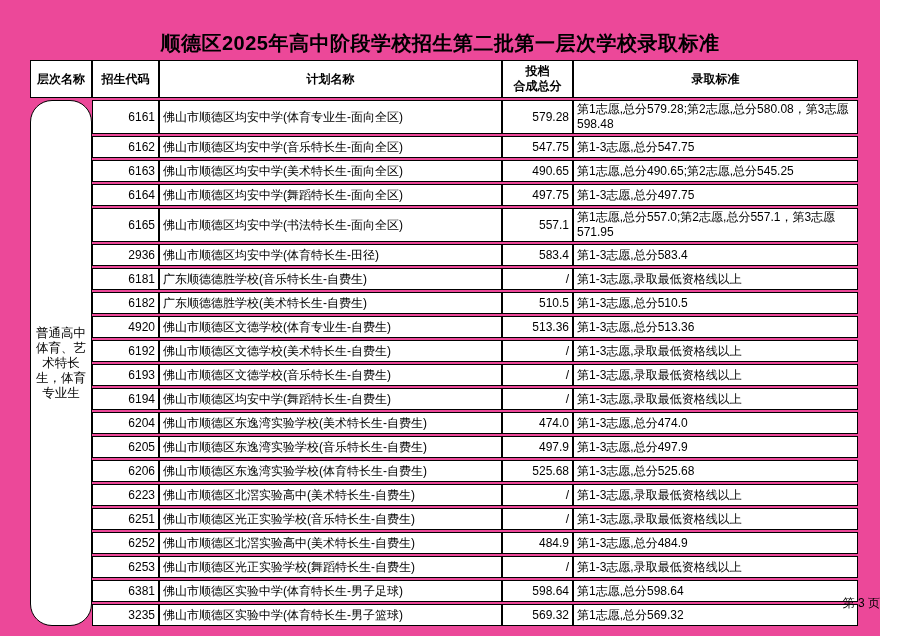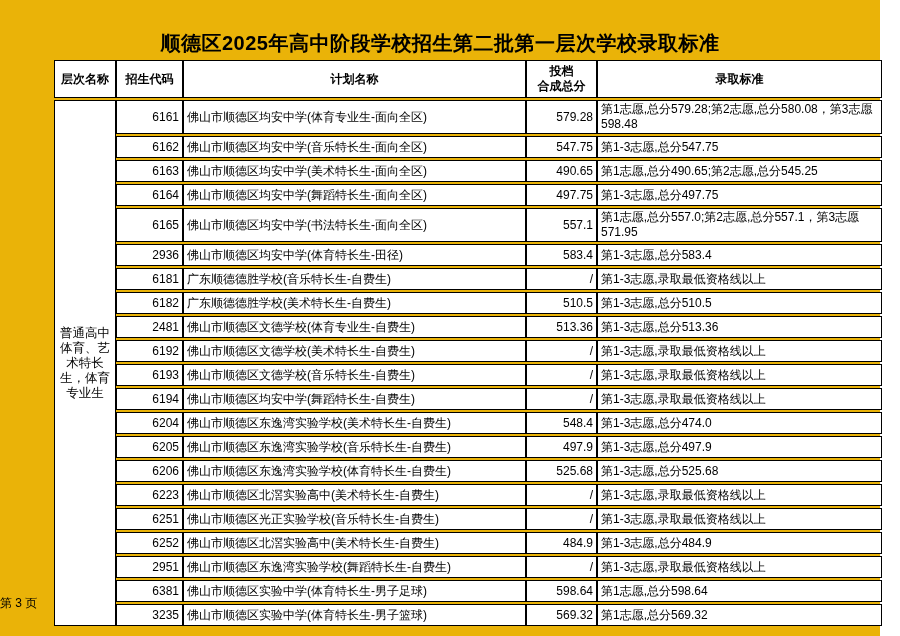--- a/index.html
+++ b/index.html
@@ -9,36 +9,36 @@
     width: 900px;
     height: 636px;
     font-family: "Liberation Sans", sans-serif;
     color: #000000;
     overflow: hidden;
   }
   .page {
     position: relative;
     width: 880px;
     height: 636px;
-    background: #eab308;
+    background: #ec4899;
   }
   .doc-title {
     position: absolute;
     top: 30px;
     left: 0;
     width: 100%;
     text-align: center;
     font-size: 20px;
     font-weight: bold;
     letter-spacing: 0.5px;
   }
   table.std-table {
     position: absolute;
     top: 58px;
-    left: 54px;
+    left: 30px;
     width: 828px;
     border-collapse: separate;
     border-spacing: 0 2px;
     table-layout: fixed;
     font-size: 12px;
   }
   table.std-table th,
   table.std-table td {
     border: 1px solid #000000;
     padding: 1px 3px;
@@ -54,31 +54,32 @@
   }
   table.std-table td {
     height: 18px;
     vertical-align: middle;
   }
   td.cell-category {
     text-align: center;
     vertical-align: middle;
     padding: 0 2px;
     font-size: 12.5px;
+    border-radius: 22px;
   }
   td.cell-code { text-align: right; }
   td.cell-plan { text-align: left; padding-left: 5px; }
   td.cell-score { text-align: right; }
   td.cell-standard { text-align: left; padding-left: 4px; }
   .page-footer {
     position: absolute;
     top: 595px;
     left: 0;
     width: 100%;
-    text-align: left;
+    text-align: right;
     font-size: 12px;
   }
 </style>
 </head>
 <body>
 
 <div class="page">
 
   <div class="doc-title">顺德区2025年高中阶段学校招生第二批第一层次学校录取标准</div>
 
@@ -147,21 +148,21 @@
           <td class="cell-score">/</td>
           <td class="cell-standard">第1-3志愿,录取最低资格线以上</td>
         </tr>
         <tr>
           <td class="cell-code">6182</td>
           <td class="cell-plan">广东顺德德胜学校(美术特长生-自费生)</td>
           <td class="cell-score">510.5</td>
           <td class="cell-standard">第1-3志愿,总分510.5</td>
         </tr>
         <tr>
-          <td class="cell-code">2481</td>
+          <td class="cell-code">4920</td>
           <td class="cell-plan">佛山市顺德区文德学校(体育专业生-自费生)</td>
           <td class="cell-score">513.36</td>
           <td class="cell-standard">第1-3志愿,总分513.36</td>
         </tr>
         <tr>
           <td class="cell-code">6192</td>
           <td class="cell-plan">佛山市顺德区文德学校(美术特长生-自费生)</td>
           <td class="cell-score">/</td>
           <td class="cell-standard">第1-3志愿,录取最低资格线以上</td>
         </tr>
@@ -173,21 +174,21 @@
         </tr>
         <tr>
           <td class="cell-code">6194</td>
           <td class="cell-plan">佛山市顺德区均安中学(舞蹈特长生-自费生)</td>
           <td class="cell-score">/</td>
           <td class="cell-standard">第1-3志愿,录取最低资格线以上</td>
         </tr>
         <tr>
           <td class="cell-code">6204</td>
           <td class="cell-plan">佛山市顺德区东逸湾实验学校(美术特长生-自费生)</td>
-          <td class="cell-score">548.4</td>
+          <td class="cell-score">474.0</td>
           <td class="cell-standard">第1-3志愿,总分474.0</td>
         </tr>
         <tr>
           <td class="cell-code">6205</td>
           <td class="cell-plan">佛山市顺德区东逸湾实验学校(音乐特长生-自费生)</td>
           <td class="cell-score">497.9</td>
           <td class="cell-standard">第1-3志愿,总分497.9</td>
         </tr>
         <tr>
           <td class="cell-code">6206</td>
@@ -207,22 +208,22 @@
           <td class="cell-score">/</td>
           <td class="cell-standard">第1-3志愿,录取最低资格线以上</td>
         </tr>
         <tr>
           <td class="cell-code">6252</td>
           <td class="cell-plan">佛山市顺德区北滘实验高中(美术特长生-自费生)</td>
           <td class="cell-score">484.9</td>
           <td class="cell-standard">第1-3志愿,总分484.9</td>
         </tr>
         <tr>
-          <td class="cell-code">2951</td>
-          <td class="cell-plan">佛山市顺德区东逸湾实验学校(舞蹈特长生-自费生)</td>
+          <td class="cell-code">6253</td>
+          <td class="cell-plan">佛山市顺德区光正实验学校(舞蹈特长生-自费生)</td>
           <td class="cell-score">/</td>
           <td class="cell-standard">第1-3志愿,录取最低资格线以上</td>
         </tr>
         <tr>
           <td class="cell-code">6381</td>
           <td class="cell-plan">佛山市顺德区实验中学(体育特长生-男子足球)</td>
           <td class="cell-score">598.64</td>
           <td class="cell-standard">第1志愿,总分598.64</td>
         </tr>
         <tr>

